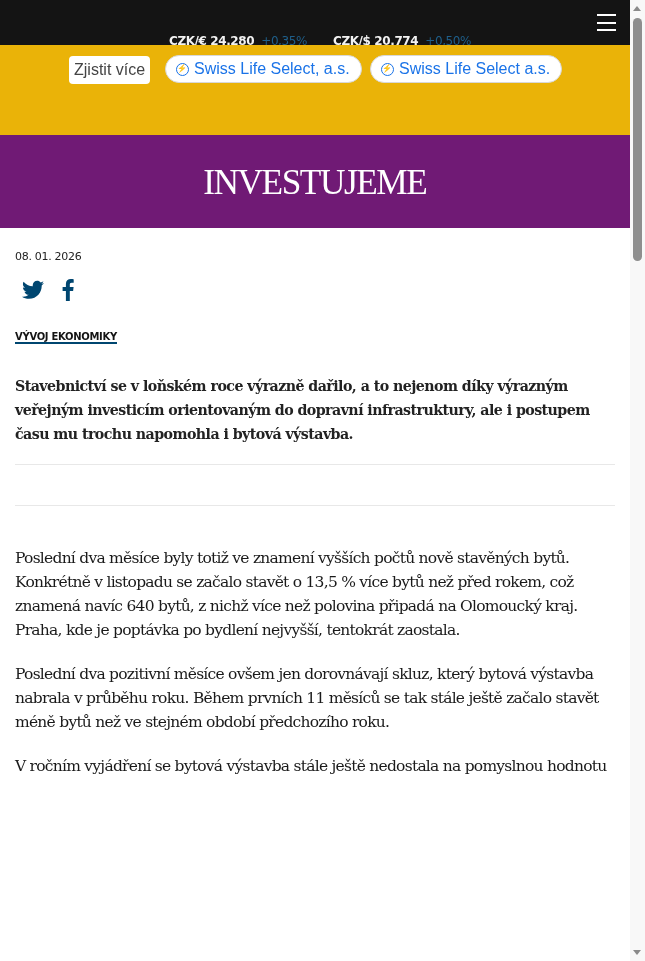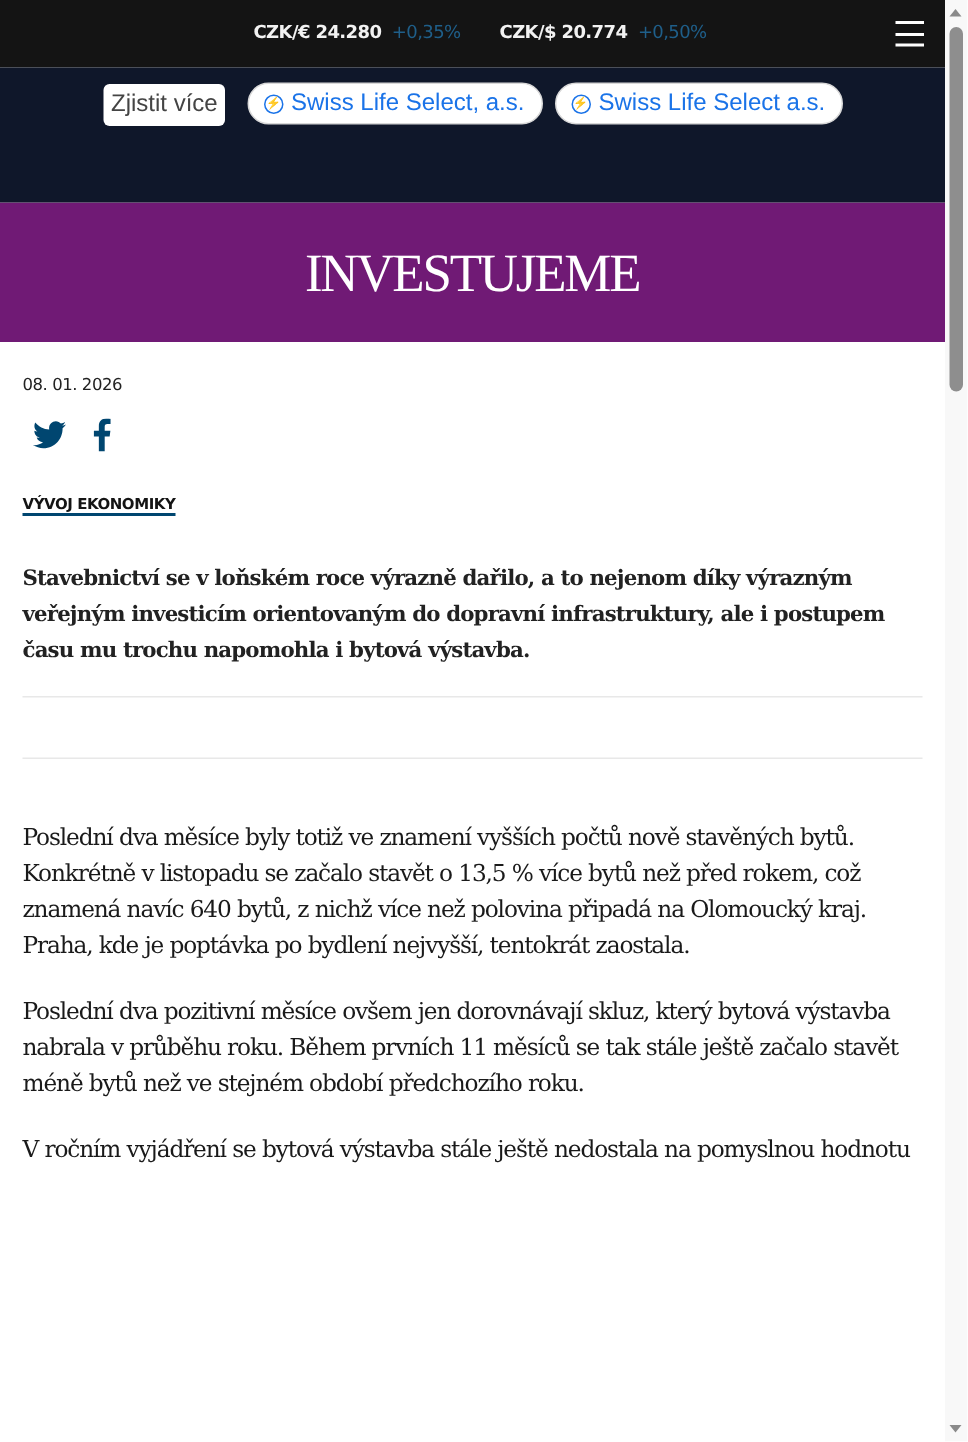--- a/index.html
+++ b/index.html
@@ -6,27 +6,27 @@
   html, body { width: 645px; height: 961px; overflow: hidden; background: #ffffff; }
   body { position: relative; font-family: "DejaVu Sans", sans-serif; color: #111; }
 
   .page { position: absolute; left: 0; top: 0; width: 630px; height: 777px; overflow: hidden; background: #fff; }
 
   
   .topbar { height: 45px; background: #141414; position: relative; }
   .rates { position: absolute; left: 169px; top: 14px; display: flex; gap: 0; font-size: 12px; letter-spacing: -0.4px; }
   .rate { display: flex; align-items: baseline; }
   .rate .pair { color: #f2f2f2; font-weight: bold; }
-  .rate .change { color: #1f5f8a; margin-left: 7px; }
+  .rate .change { color: #1f5f8a; margin-left: 7px; margin-top: 20px; }
   .rate + .rate { margin-left: 26px; }
   .hamburger { position: absolute; left: 597px; top: 14px; width: 19px; height: 17px; cursor: pointer; }
   .hamburger span { display: block; width: 19px; height: 2px; background: #fff; margin-bottom: 5.5px; }
 
   
-  .adstrip { height: 90px; background: #0f172a; position: relative; }
+  .adstrip { height: 90px; background: #eab308; position: relative; }
   .zjistit { position: absolute; left: 69px; top: 11px; height: 28px; padding: 0 5px; background: #fff; border-radius: 4px; font-family: "Liberation Sans", sans-serif; font-size: 16px; color: #444; line-height: 28px; font-weight: 500; }
   .pill { position: absolute; top: 10px; height: 28px; border: 1px solid #d8d8d8; background: #fff; border-radius: 14px; padding: 0 11px 0 10px; display: flex; align-items: center; font-family: "Liberation Sans", sans-serif; font-size: 16px; color: #1a73e8; font-weight: 500; }
   .pill .bolt { width: 13px; height: 13px; border: 1.6px solid #1a73e8; border-radius: 50%; margin-right: 5px; display: flex; align-items: center; justify-content: center; font-size: 8px; line-height: 1; }
   .pill1 { left: 165px; }
   .pill2 { left: 370px; }
 
   
   .brand { height: 93px; background: #701a75; display: flex; align-items: center; justify-content: center; }
   .brand-logo { color: #fff; font-family: "Liberation Serif", serif; font-size: 36px; letter-spacing: -1.5px; font-weight: normal; margin-left: 0; transform: scaleX(0.98); }
 

